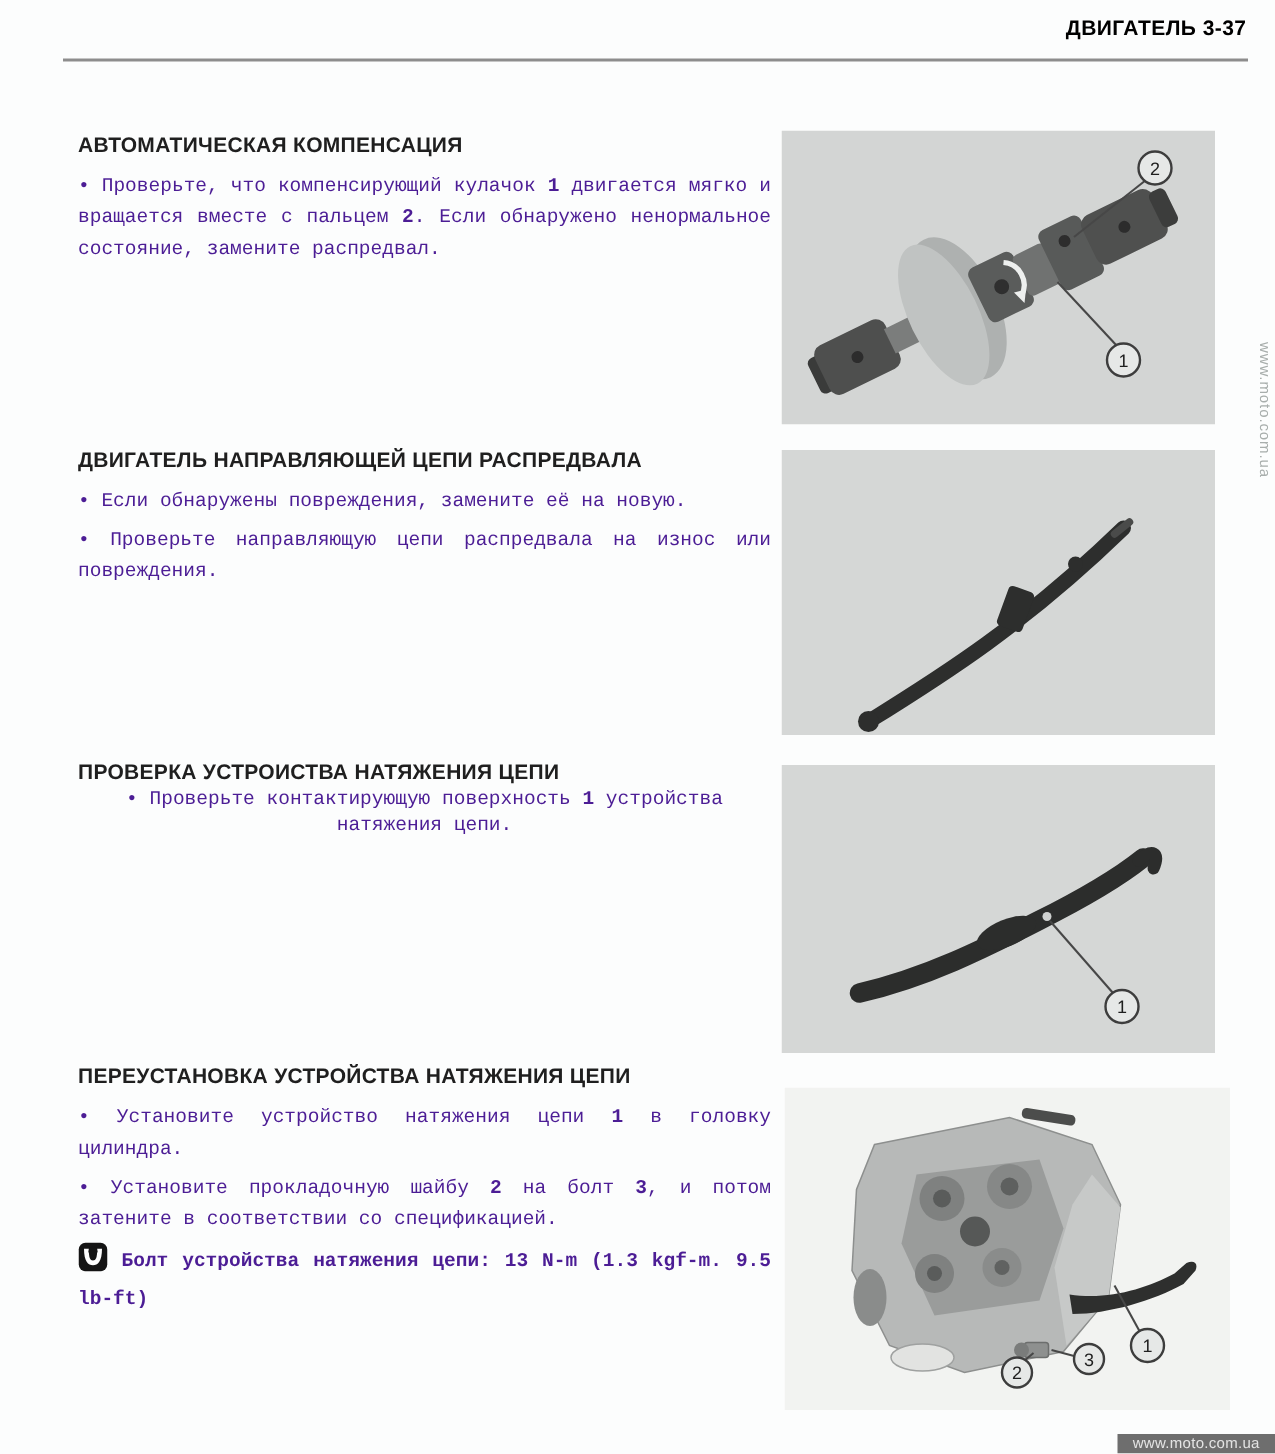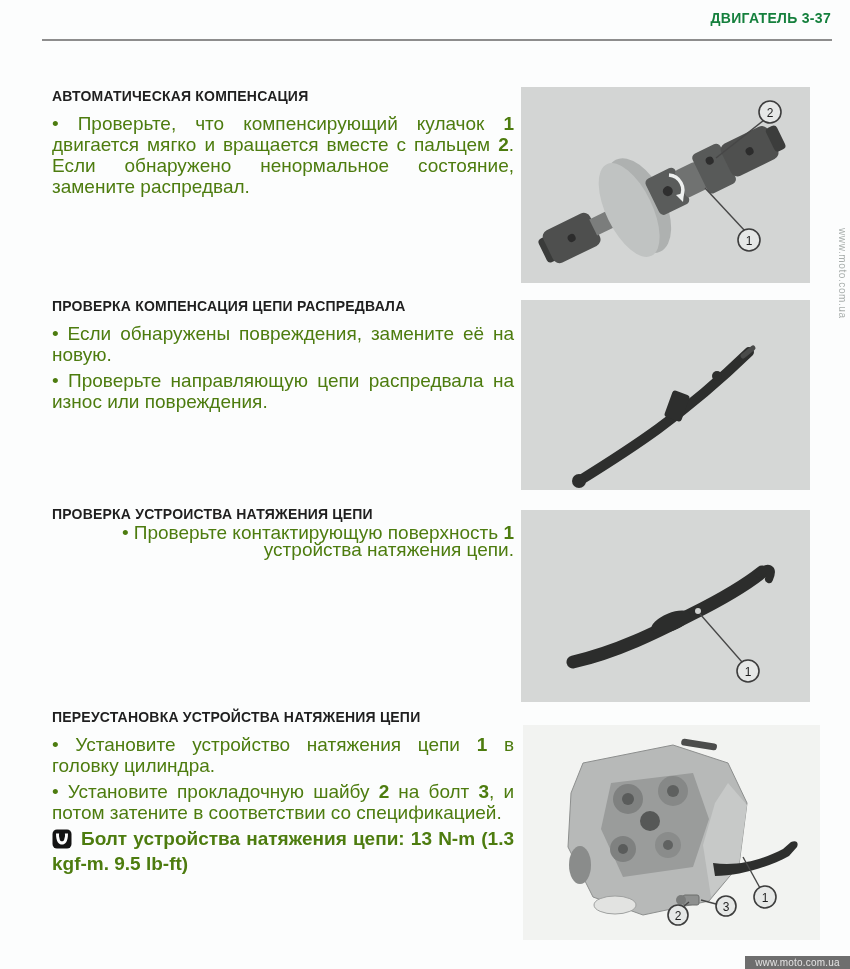--- a/index.html
+++ b/index.html
@@ -3,29 +3,29 @@
 <meta charset="utf-8">
 <style>
   html,body{margin:0;padding:0;}
   body{
     width:850px;height:969px;position:relative;overflow:hidden;
     background:#fcfdfd;color:#2b2b2b;
     font-family:"Liberation Sans", sans-serif;
   }
   .page-header{
     position:absolute;top:10px;right:19px;
-    font-size:14px;font-weight:bold;color:#15803d;letter-spacing:.3px;
+    font-size:14px;font-weight:bold;color:#000000;letter-spacing:.3px;
   }
   .rule{position:absolute;top:39px;left:42px;width:790px;height:2px;background:#8d8d8d;}
   .sec{position:absolute;left:52px;width:462px;}
   .sec h2{margin:0 0 9px 0;font-size:14px;font-weight:bold;letter-spacing:.2px;color:#1f1f1f;}
-  .sec p{margin:0;font-size:19px;line-height:21px;text-align:justify;color:#4d7c0f;}
+  .sec p{margin:0;font-size:13px;line-height:21px;text-align:justify;color:#4c1d95;font-family:Liberation Mono, monospace;}
   .sec p + p{margin-top:5px;}
   .sec.tight h2{margin-bottom:3px;}
-  .sec.tight p{line-height:16.5px;margin-top:1px;text-align:right;}
+  .sec.tight p{line-height:16.5px;margin-top:1px;text-align:center;}
   .torque{margin-top:13px;font-weight:bold;font-size:13.5px;line-height:22px;text-align:left;color:#1d1d1d;}
   .ticon{display:inline-block;vertical-align:-4px;margin-right:9px;}
   .fig{position:absolute;line-height:0;}
   .fig svg{display:block;}
   .callout-line{stroke:#474747;stroke-width:1.4;}
   .callout-circle{fill:#e6e8e7;stroke:#3d3d3d;stroke-width:1.6;}
   .callout-num{font-family:"Liberation Sans",sans-serif;font-size:12px;fill:#1f1f1f;text-anchor:middle;}
   .side-wm{
     position:absolute;top:228px;right:2px;writing-mode:vertical-rl;
     font-size:10px;color:#a8aeac;letter-spacing:.6px;
@@ -71,21 +71,21 @@
     <line class="callout-line" x1="243" y1="33" x2="195" y2="71"></line>
     <circle class="callout-circle" cx="249" cy="25" r="11"></circle>
     <text class="callout-num" x="249" y="29.5">2</text>
     <line class="callout-line" x1="224" y1="144" x2="184" y2="101"></line>
     <circle class="callout-circle" cx="228" cy="153" r="11"></circle>
     <text class="callout-num" x="228" y="157.5">1</text>
   </svg>
 </div>
 
 <div class="sec" style="top:298px;">
-  <h2>ПРОВЕРКА КОМПЕНСАЦИЯ ЦЕПИ РАСПРЕДВАЛА</h2>
+  <h2>ДВИГАТЕЛЬ НАПРАВЛЯЮЩЕЙ ЦЕПИ РАСПРЕДВАЛА</h2>
   <p><span>•  Если обнаружены повреждения, замените её на новую.</span></p>
   <p><span>•  Проверьте направляющую цепи распредвала на износ или повреждения.</span></p>
 </div>
 
 <div class="fig" style="left:521px;top:300px;">
   <svg width="289" height="190" viewBox="0 0 289 190">
     <rect width="289" height="190" fill="#d5d7d6"></rect>
     <path d="M 58 181 C 108 150, 162 116, 228 52" fill="none" stroke="#2d2e2d" stroke-width="10" stroke-linecap="round"></path>
     <rect x="147" y="92" width="18" height="28" rx="3" transform="rotate(20 156 106)" fill="#2d2e2d"></rect>
     <circle cx="196" cy="76" r="5" fill="#2d2e2d"></circle>

